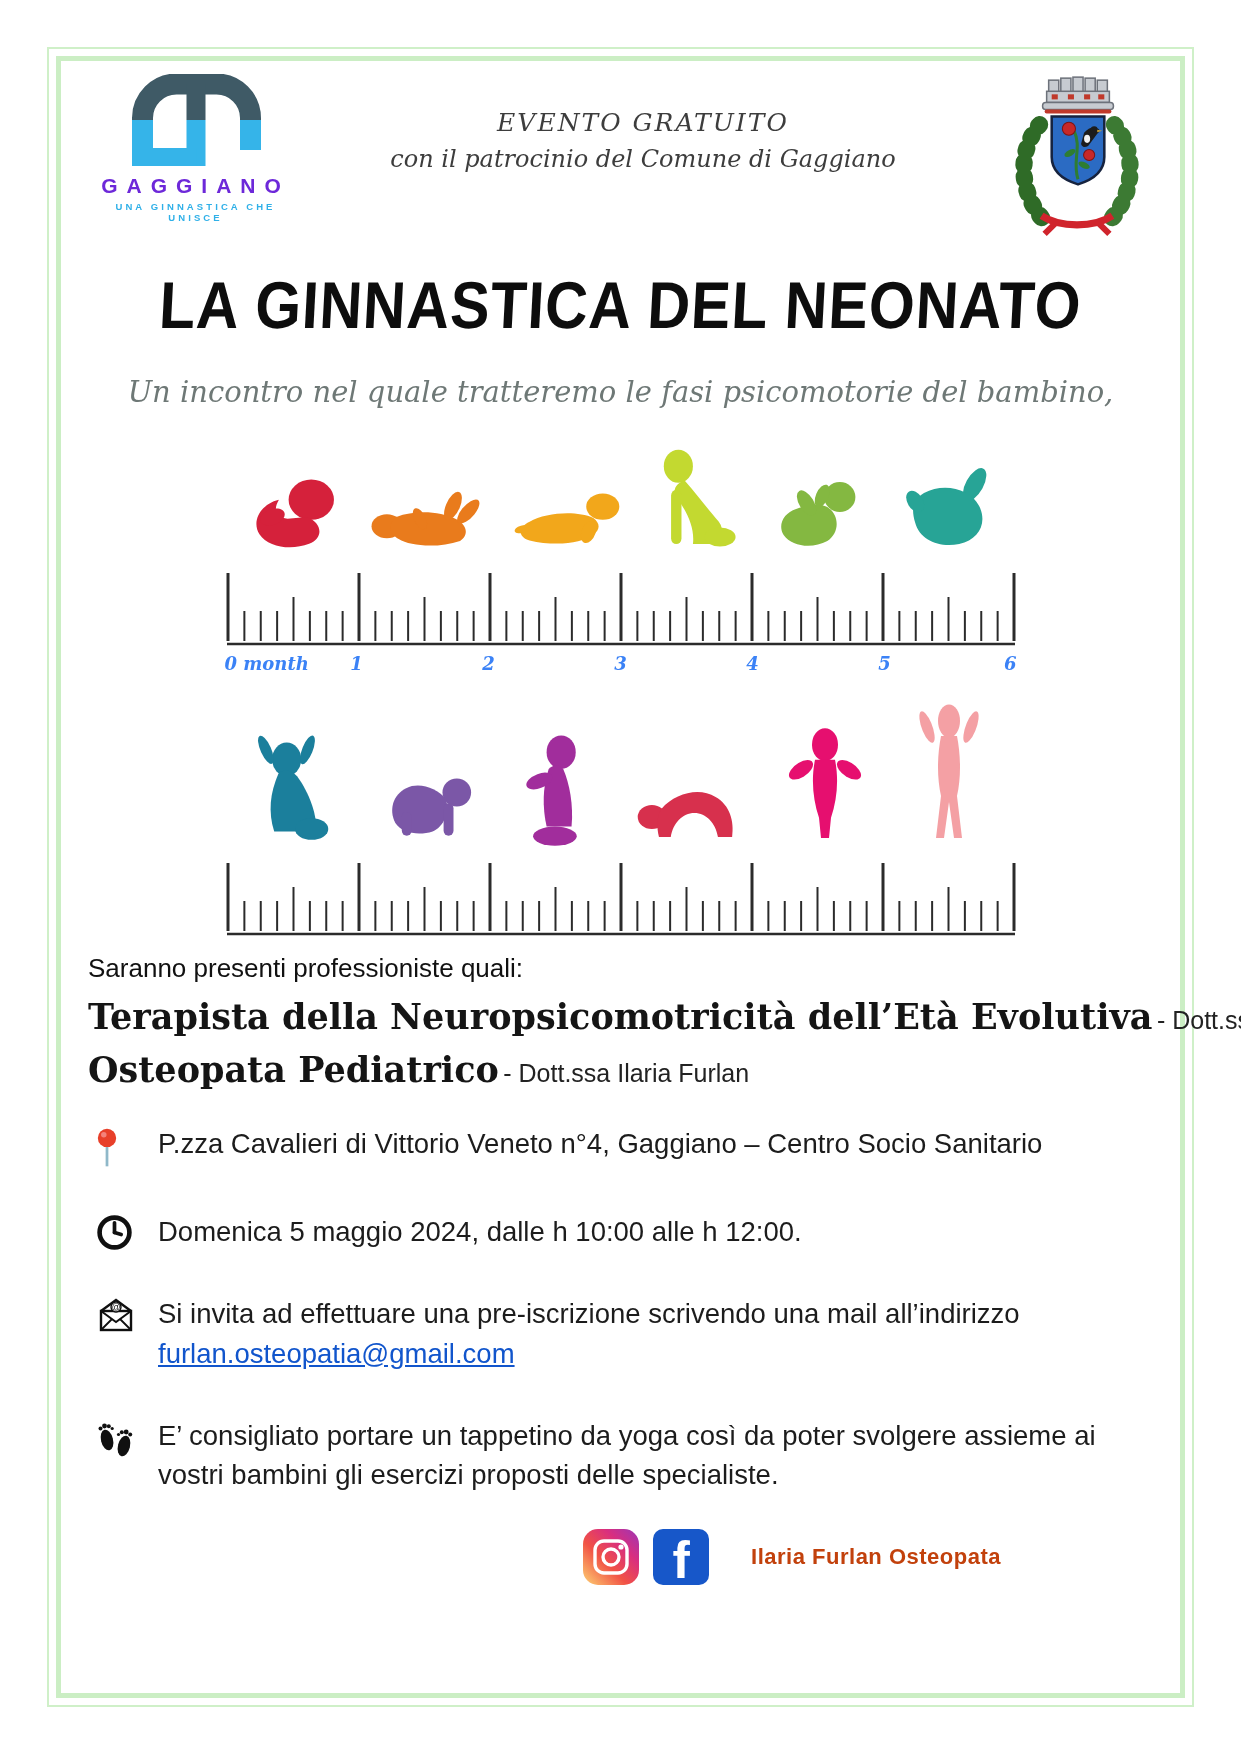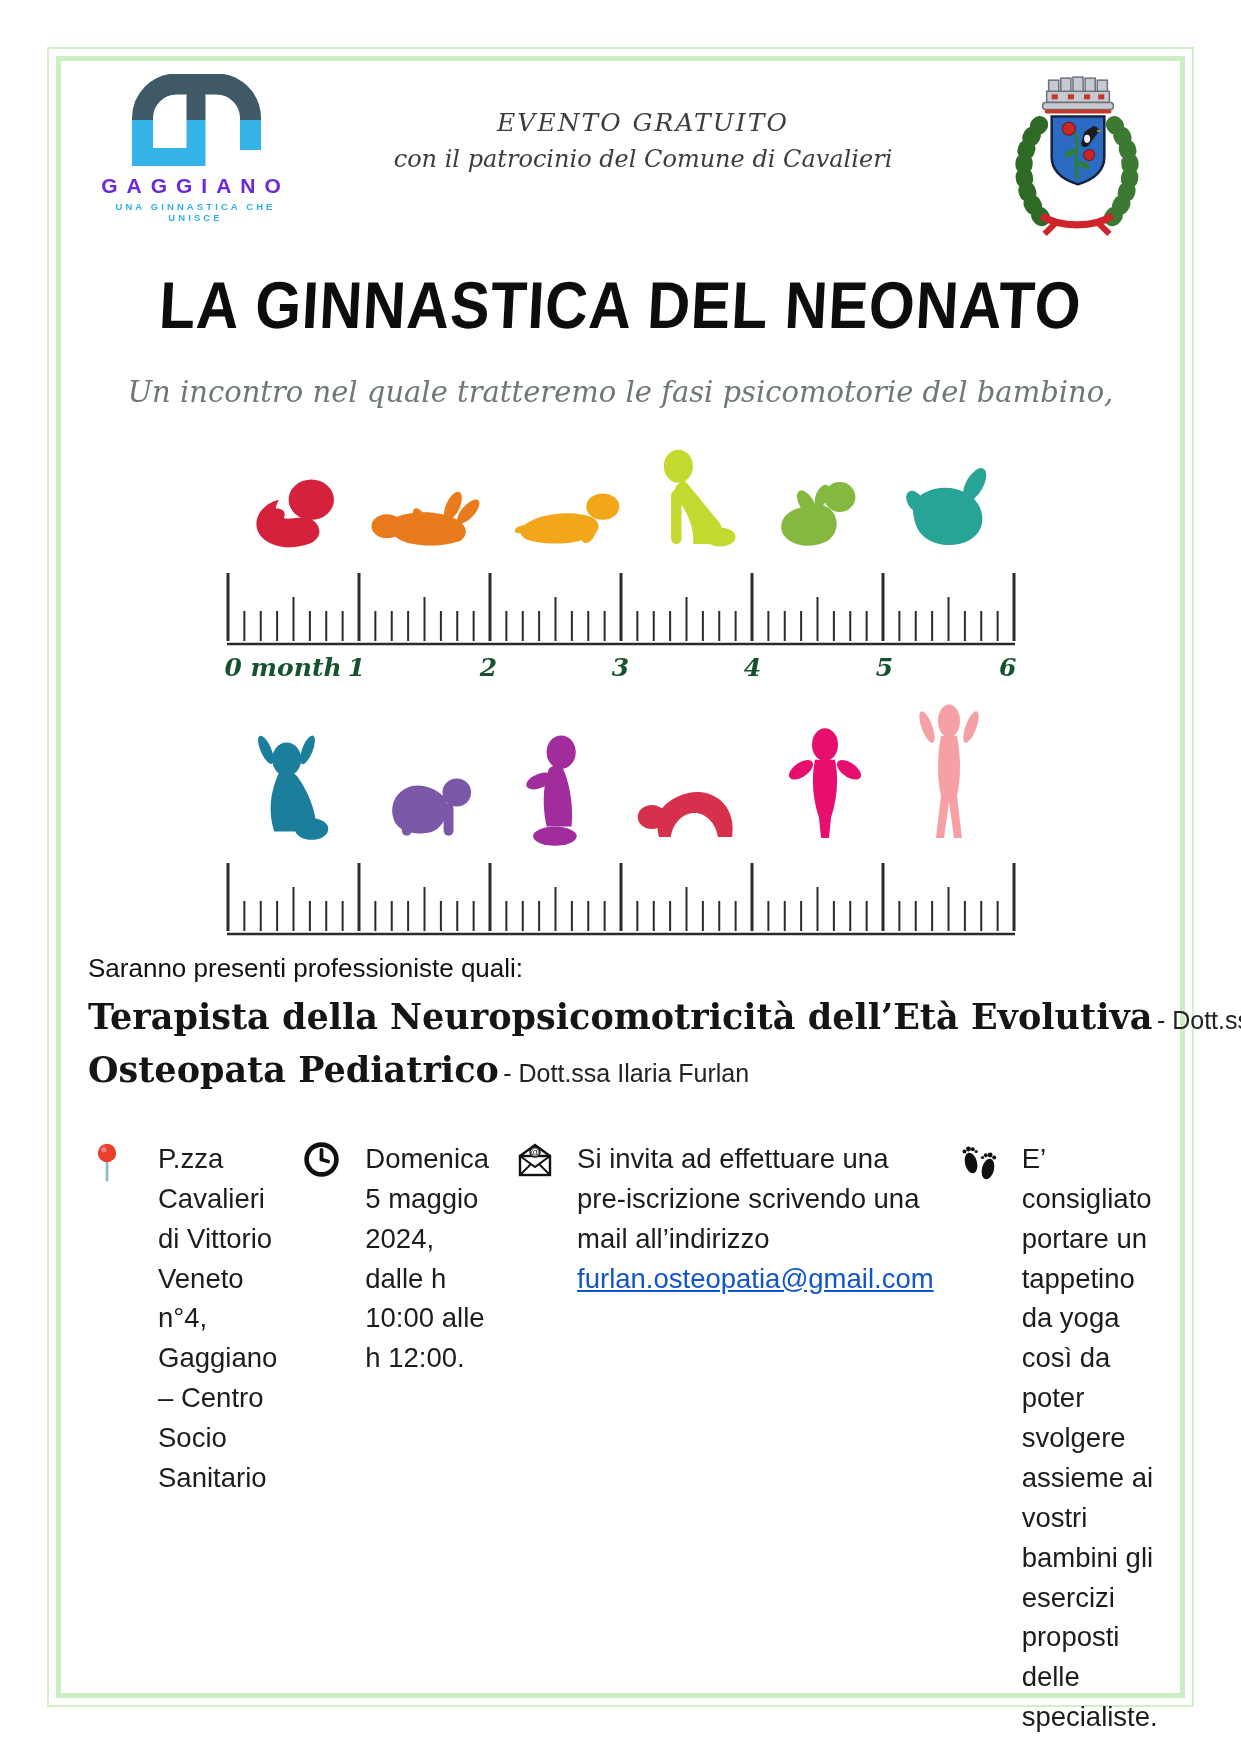--- a/index.html
+++ b/index.html
@@ -26,32 +26,32 @@
   .intro{margin-top:30px;text-align:center;font-family:"DejaVu Serif",serif;font-style:italic;
          color:#6e7876;font-size:29px;line-height:1.55;}
 
   
   .timeline{width:792px;margin:30px auto 0;}
   .trow{margin-bottom:12px;}
   .babies{display:flex;justify-content:space-around;align-items:flex-end;padding:0 6px;margin-bottom:8px;}
   .baby{display:flex;align-items:flex-end;}
   .ruler{width:100%;}
   .labels{position:relative;height:40px;font-family:"DejaVu Serif",serif;font-style:italic;
-          font-weight:bold;color:#14532d;font-size:25px;}
+          font-weight:bold;color:#3b82f6;font-size:18px;}
   .rlabel{position:absolute;top:2px;white-space:nowrap;}
 
   
   .prof{}
   .prof-intro{font-size:26px;color:#111;}
   .prof-line{margin-top:12px;white-space:nowrap;}
   .prof-role{font-family:"DejaVu Serif",serif;font-weight:bold;font-size:35px;color:#151515;}
   .prof-name{font-size:25px;color:#222;}
 
   
-  .details{margin-top:49px;display:flex;flex-direction:row;gap:18px;}
+  .details{margin-top:34px;display:flex;flex-direction:column;gap:42px;}
   .detail-row{display:flex;align-items:flex-start;}
   .dicon{width:62px;flex:0 0 62px;display:flex;justify-content:flex-start;padding-left:8px;padding-top:2px;}
   .dtext{font-size:27.5px;color:#1c1c1c;line-height:1.45;max-width:960px;}
   .maillink{color:#1155cc;text-decoration:underline;}
 
   
   .footer{margin-top:34px;display:flex;align-items:center;justify-content:flex-end;padding-right:152px;gap:14px;}
   .ig-icon{width:56px;height:56px;border-radius:15px;
            background:linear-gradient(45deg,#fed373 0%,#f15245 40%,#d92e7f 70%,#9b36b7 100%);
            display:flex;align-items:center;justify-content:center;}
@@ -90,21 +90,21 @@
             <rect x="76" y="10" width="19" height="82" fill="#35b4e9"></rect>
             <rect x="22" y="74" width="64" height="18" fill="#35b4e9"></rect>
           </g>
         </svg>
         <div class="logo-name">GAGGIANO</div>
         <div class="logo-tagline">UNA GINNASTICA CHE UNISCE</div>
       </div>
 
       <div class="header-center">
         <div class="evento">EVENTO GRATUITO</div>
-        <div class="patrocinio">con il patrocinio del Comune di Cavalieri</div>
+        <div class="patrocinio">con il patrocinio del Comune di Gaggiano</div>
       </div>
 
       <div class="crest-block">
         <svg width="152" height="172" viewBox="0 0 150 170">
 
           <g>
             <rect x="47" y="14" width="10" height="12" fill="#c7cbd1" stroke="#6d727b" stroke-width="1.5"></rect>
             <rect x="59" y="12" width="10" height="14" fill="#c7cbd1" stroke="#6d727b" stroke-width="1.5"></rect>
             <rect x="71" y="11" width="10" height="15" fill="#c7cbd1" stroke="#6d727b" stroke-width="1.5"></rect>
             <rect x="83" y="12" width="10" height="14" fill="#c7cbd1" stroke="#6d727b" stroke-width="1.5"></rect>

